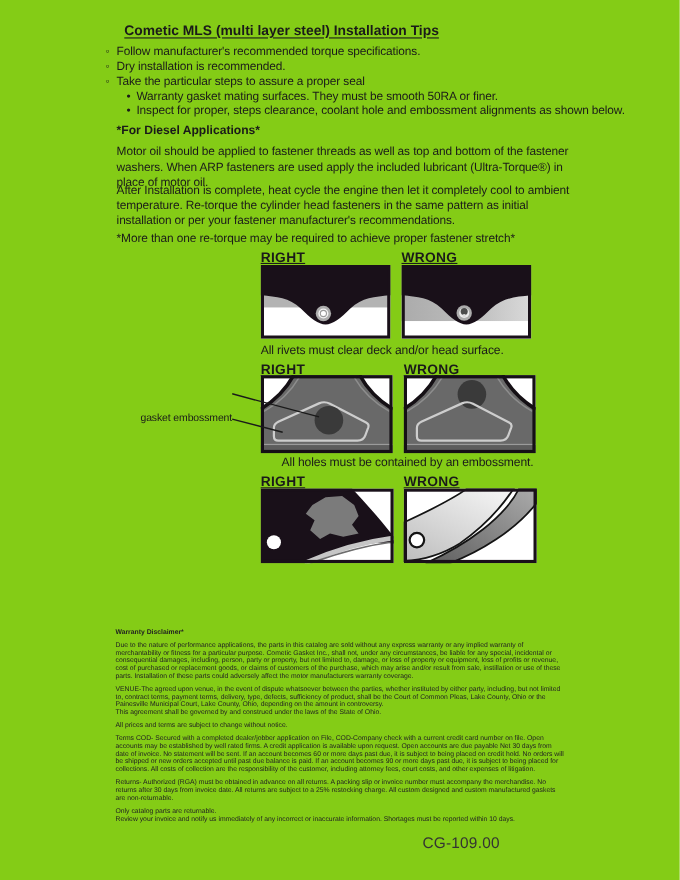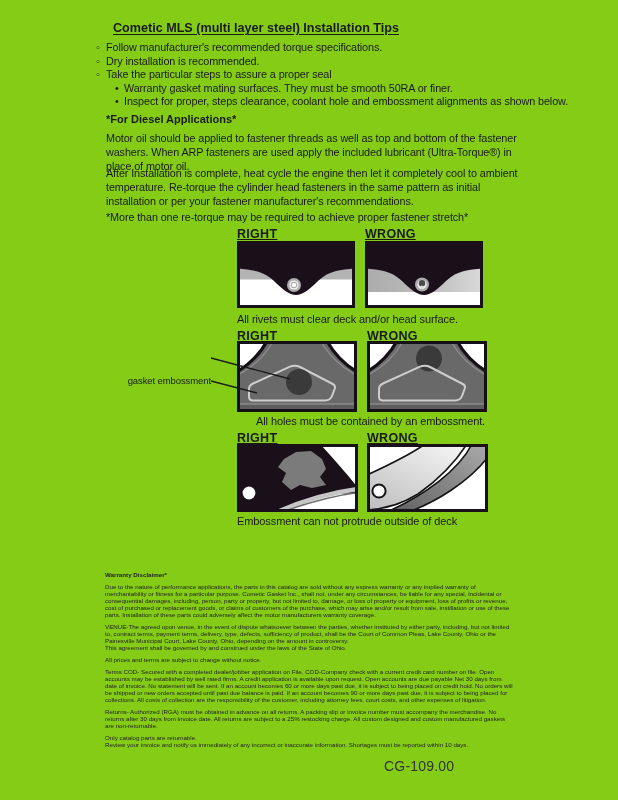--- a/index.html
+++ b/index.html
@@ -178,21 +178,20 @@
       </linearGradient>
     </defs>
     <rect width="121" height="68" fill="#ffffff"></rect>
     <path d="M20,68 C58,51 92,26 105,0 L121,0 L121,13 C101,39 68,58 42,68 Z" fill="url(#g3d)" stroke="#141414" stroke-width="1.6"></path>
     <path d="M0,31 C26,19 47,8 58,0 L100,0 C89,17 71,36 51,50 C35,60 17,65 0,66 Z" fill="url(#g3l)" stroke="#141414" stroke-width="1.6"></path>
     <circle cx="12" cy="47" r="6.6" fill="#ffffff" stroke="#141414" stroke-width="2"></circle>
     <rect x="1.5" y="1.5" width="118" height="65" fill="none" stroke="#191019" stroke-width="3"></rect>
   </svg>
 
   <div class="caption" style="left:237px;top:515px;">
-    <div>Embossment can not protrude outside of deck</div>
   </div>
 
   <div class="legal">
     <p class="fph">Warranty Disclaimer*</p>
     <p>Due to the nature of performance applications, the parts in this catalog are sold without any express warranty or any implied warranty of merchantability or fitness for a particular purpose.  Cometic Gasket Inc., shall not, under any circumstances, be liable for any special, incidental or consequential damages, including, person, party or property, but not limited to, damage, or loss of property or equipment, loss of profits or revenue, cost of purchased or replacement goods, or claims of customers of the purchase, which may arise and/or result from sale, instillation or use of these parts.  Installation of these parts could adversely affect the motor manufacturers warranty coverage.</p>
     <p class="tight">VENUE-The agreed upon venue, in the event of dispute whatsoever between the parties, whether instituted by either party, including, but not limited to, contract terms, payment terms, delivery, type, defects, sufficiency of product, shall be the Court of Common Pleas, Lake County, Ohio or the Painesville Municipal Court, Lake County, Ohio, depending on the amount in controversy.</p>
     <p>This agreement shall be governed by and construed under the laws of the State of Ohio.</p>
     <p>All prices and terms are subject to change without notice.</p>
     <p>Terms COD- Secured with a completed dealer/jobber application on File, COD-Company check with a current credit card number on file.  Open accounts may be established by well rated firms.  A credit application is available upon request.  Open accounts are due payable Net 30 days from date of invoice.  No statement will be sent.  If an account becomes 60 or more days past due, it is subject to being placed on credit hold.  No orders will be shipped or new orders accepted until past due balance is paid.  If an account becomes 90 or more days past due, it is subject to being placed for collections.  All costs of collection are the responsibility of the customer, including attorney fees, court costs, and other expenses of litigation.</p>
     <p>Returns- Authorized (RGA) must be obtained in advance on all returns.  A packing slip or invoice number must accompany the merchandise.  No returns after 30 days from invoice date.  All returns are subject to a 25% restocking charge.  All custom designed and custom manufactured gaskets are non-returnable.</p>

